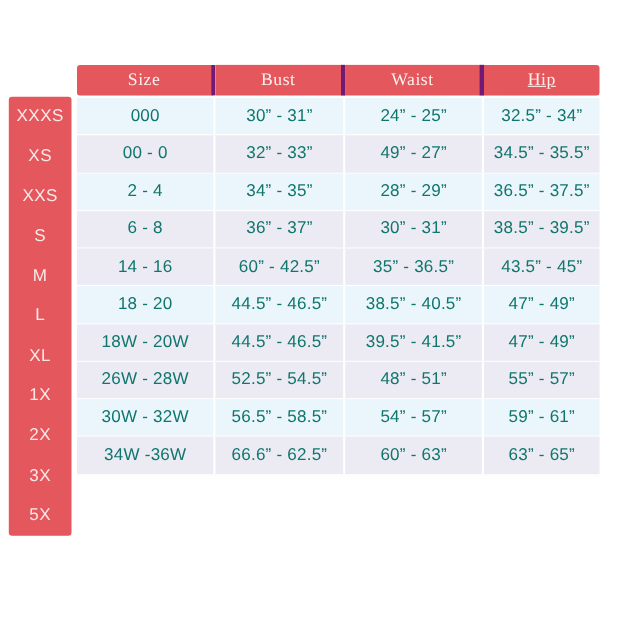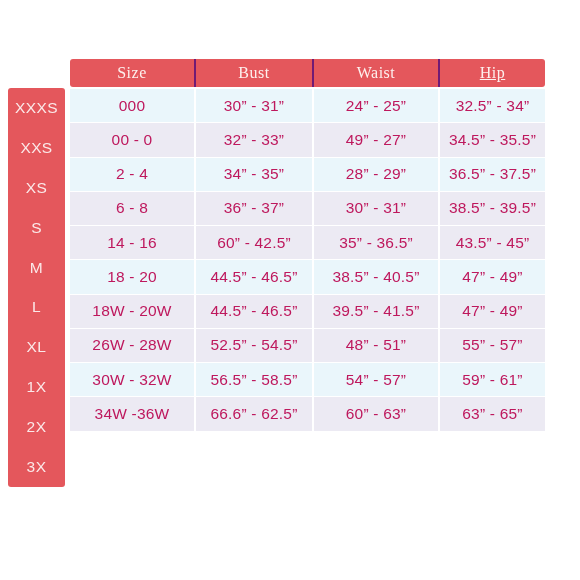--- a/index.html
+++ b/index.html
@@ -65,41 +65,41 @@
     background: #e4575c;
     color: #fdf0ee;
     font-family: "Liberation Serif", serif;
     font-size: 16px;
     font-weight: 400;
     letter-spacing: 0.5px;
     height: 28px;
     padding: 0;
     text-align: center;
     vertical-align: middle;
-    border-right: 2px solid #701a75;
+    border-right: 4px solid #701a75;
   }
   thead th:first-child { border-radius: 3px 0 0 3px; }
   thead th:last-child  { border-radius: 0 3px 3px 0; border-right: none; text-decoration: underline; }
 
   
   tbody tr.spacer td {
     height: 2px;
     padding: 0;
     background: #ffffff;
     border: none;
   }
 
   tbody td {
     height: 33.25px;
     padding: 0;
     text-align: center;
     vertical-align: middle;
     font-family: "Liberation Sans", sans-serif;
     font-size: 15.5px;
-    color: #be185d;
+    color: #0f766e;
     letter-spacing: 0.2px;
     white-space: nowrap;
     border-right: 2px solid #ffffff;
     border-bottom: 1px solid #ffffff;
   }
   tbody td:last-child { border-right: none; }
 
   tbody tr.row-a td { background: #eaf6fb; }
   tbody tr.row-b td { background: #eceaf3; }
 
@@ -108,29 +108,30 @@
   .col-waist { width: 126px; }
   .col-hip   { width: 105px; }
 </style>
 </head>
 <body>
 
 <div id="chart-root">
 
   <div class="size-rail">
     <div class="rail-cell">XXXS</div>
+    <div class="rail-cell">XS</div>
     <div class="rail-cell">XXS</div>
-    <div class="rail-cell">XS</div>
     <div class="rail-cell">S</div>
     <div class="rail-cell">M</div>
     <div class="rail-cell">L</div>
     <div class="rail-cell">XL</div>
     <div class="rail-cell">1X</div>
     <div class="rail-cell">2X</div>
     <div class="rail-cell">3X</div>
+    <div class="rail-cell">5X</div>
   </div>
 
   <div class="table-wrap">
     <table class="size-table">
       <colgroup>
         <col class="col-size">
         <col class="col-bust">
         <col class="col-waist">
         <col class="col-hip">
       </colgroup>

